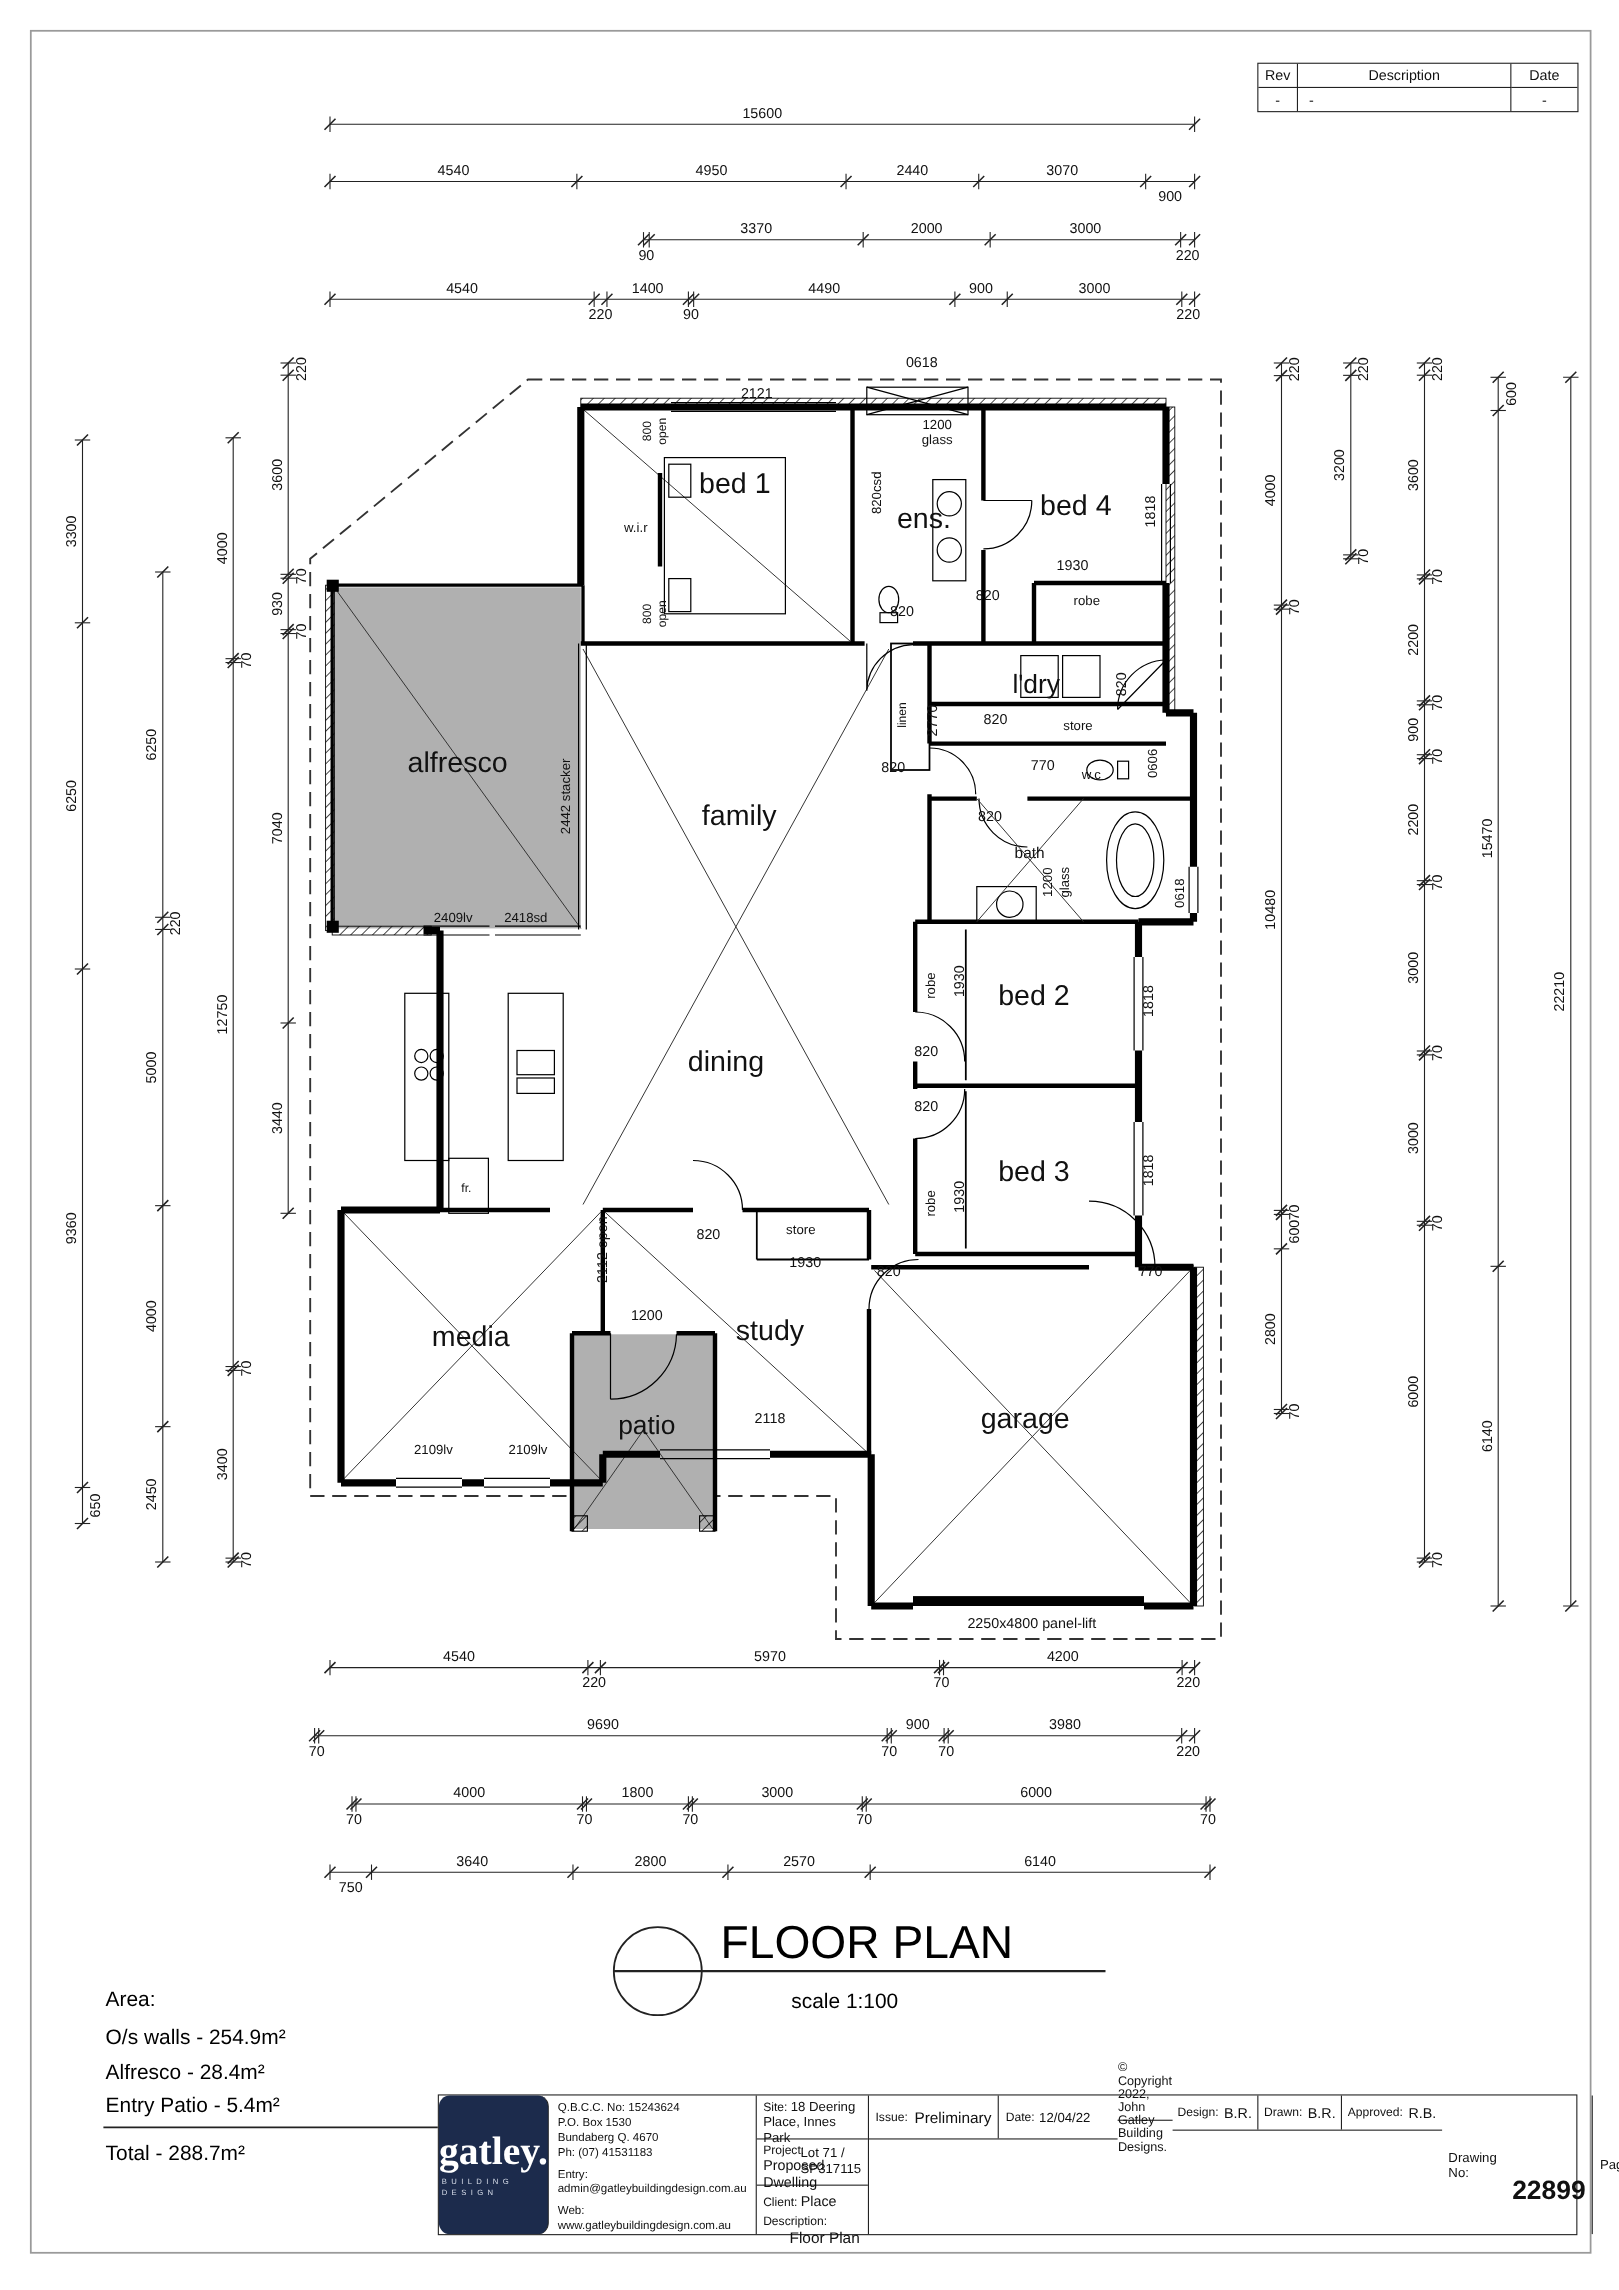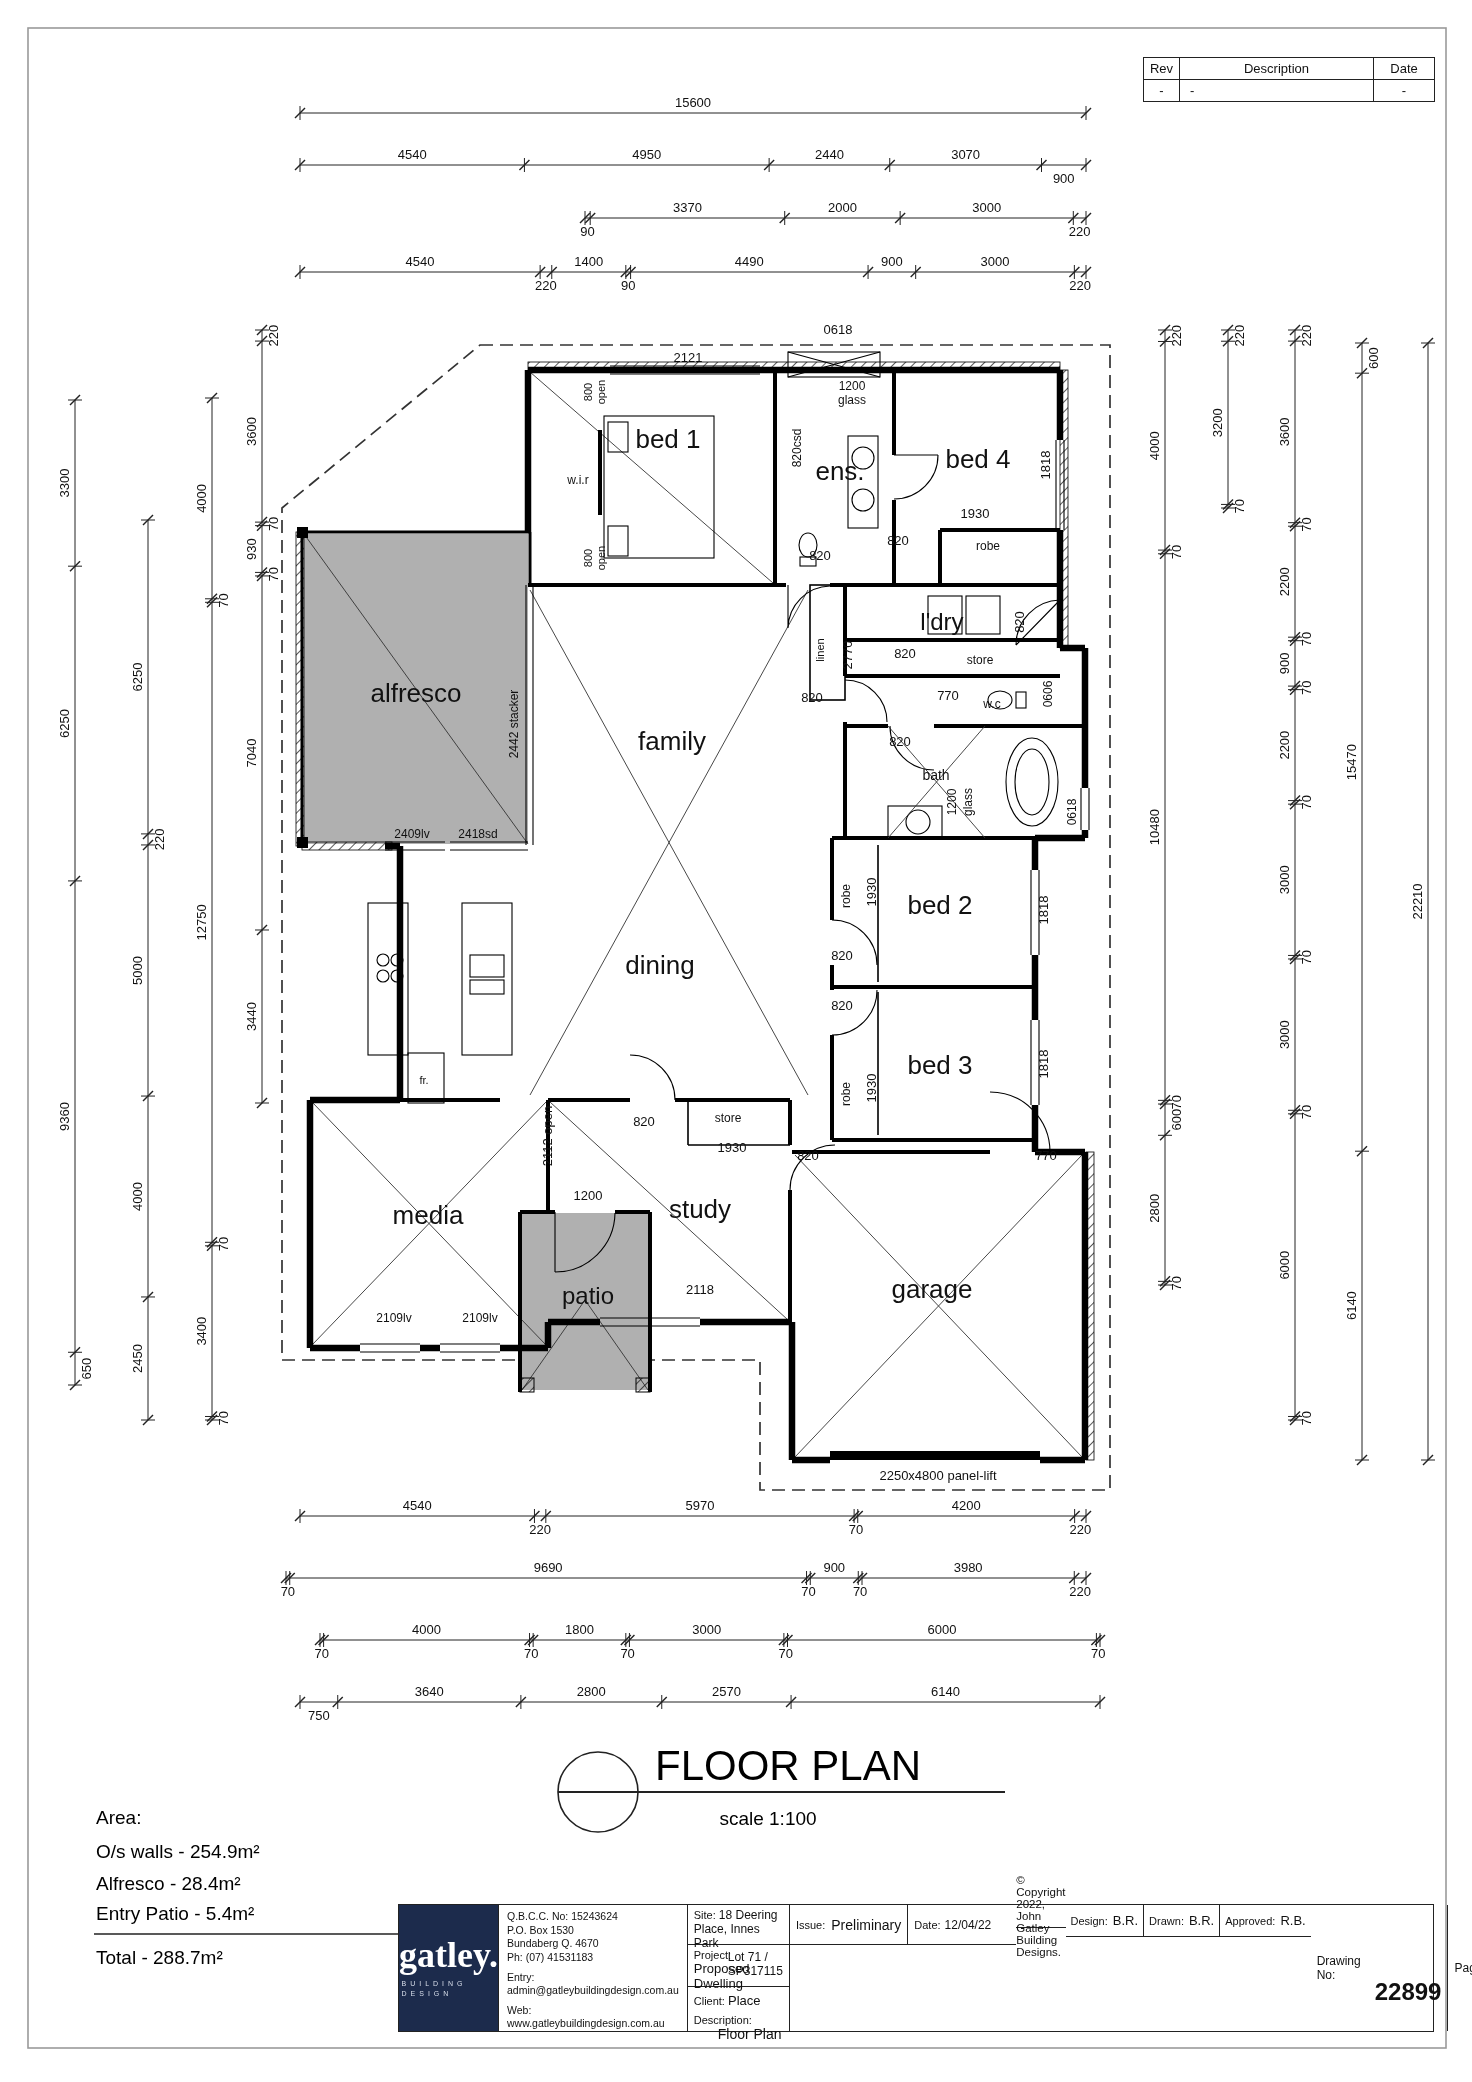--- a/index.html
+++ b/index.html
@@ -28,21 +28,21 @@
   .rev div{border-right:1.2px solid #222;border-bottom:1.2px solid #222;height:21px;
            display:flex;align-items:center;justify-content:center;}
   .rev div:nth-child(3n){border-right:none;}
   .rev div:nth-child(n+4){border-bottom:none;}
   .rev .dcell{justify-content:flex-start;padding-left:10px;}
   
   .tb{position:absolute;left:398px;top:1904px;width:1036px;height:128px;
       border:1.6px solid #222;display:flex;background:#fff;box-sizing:border-box;}
   .tb *{box-sizing:border-box;}
   .tb-logo{width:271px;background:#1c2b4c;color:#fff;display:flex;flex-direction:column;
-           align-items:center;justify-content:center;border-right:1.4px solid #222;}
+           align-items:center;justify-content:center;border-right:1.4px solid #222;border-radius:10px;}
   .tb-logo .brand{font-family:"Liberation Serif",serif;font-weight:bold;font-size:36px;line-height:1;}
   .tb-logo .tag{font-size:7px;letter-spacing:4px;margin-top:6px;color:#d9dfeb;text-align:left;width:94px;line-height:1.5;}
   .tb-contact{width:259px;padding:5px 8px;font-size:10.5px;line-height:1.3;border-right:1.4px solid #222;}
   .tb-contact .gap{height:6px;}
   .tb-mid{width:287px;display:flex;flex-direction:column;border-right:1.4px solid #222;}
   .tb-mid .r1{height:40px;border-bottom:1.2px solid #222;padding:3px 6px;font-size:11px;}
   .tb-mid .r1 .v{font-size:12px;}
   .tb-mid .r1 .v2{margin-left:34px;font-size:12px;}
   .tb-mid .r2{height:42px;border-bottom:1.2px solid #222;padding:2px 6px;font-size:11px;}
   .tb-mid .r2 div{margin-top:2px;}

